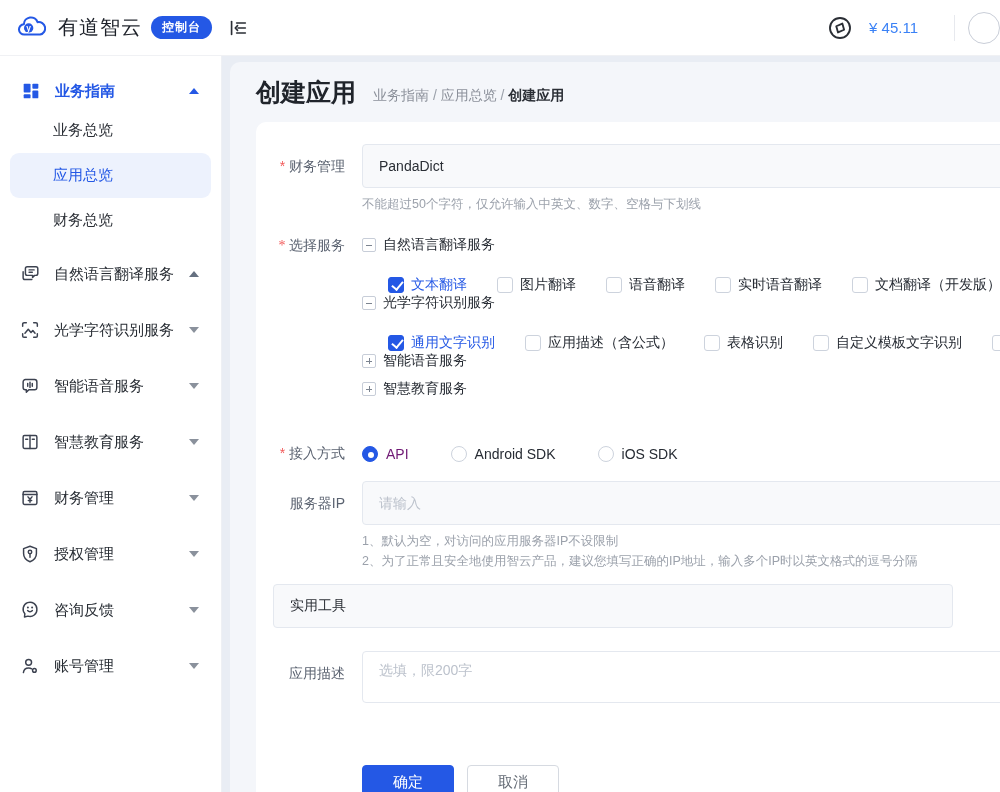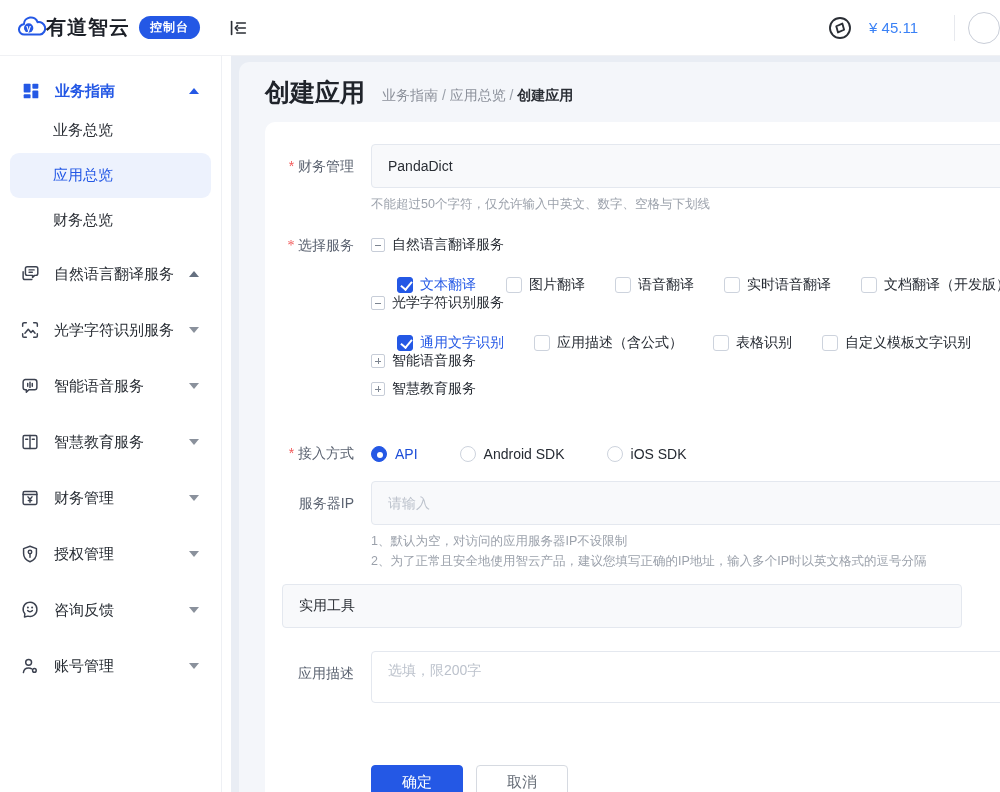--- a/index.html
+++ b/index.html
@@ -3,30 +3,30 @@
 <meta charset="utf-8">
 <style>
   * { margin:0; padding:0; box-sizing:border-box; }
   html,body { width:1000px; height:792px; }
   body { font-family:"Liberation Sans","DejaVu Sans",sans-serif; color:#262b33; background:#fff; }
   .app { position:relative; width:1000px; height:792px; overflow:hidden; display:flex; flex-direction:column; }
 
   
   .header { height:56px; flex:none; display:flex; align-items:center; background:#fff; border-bottom:1px solid #f0f1f4; }
   .logo-block { width:222px; flex:none; display:flex; align-items:center; padding-left:16px; }
-  .logo-text { font-size:20px; font-weight:bold; color:#1d2129; margin-left:0; letter-spacing:1px; }
+  .logo-text { font-size:20px; font-weight:normal; color:#1d2129; margin-left:12px; letter-spacing:1px; }
   .badge { margin-left:9px; background:#2458e5; color:#fff; font-size:12px; font-weight:bold; padding:3px 11px; border-radius:999px; letter-spacing:1px; }
   .collapse-btn { margin-left:5px; cursor:pointer; display:flex; align-items:center; }
   .header-right { margin-left:auto; display:flex; align-items:center; }
   .balance { font-size:15px; color:#3b82f6; margin-left:15px; }
   .hdr-divider { width:1px; height:26px; background:#e7e9ee; margin-left:36px; }
   .avatar-sliver { width:32px; height:32px; border-radius:50%; border:1.5px solid #c9ced8; margin-left:13px; flex:none; }
 
   
-  .body-row { flex:1; display:flex; min-height:0;gap:9px; }
+  .body-row { flex:1; display:flex; min-height:0; }
 
   
   .sidebar { width:222px; flex:none; background:#fff; border-right:1px solid #eef0f4; padding-top:18px; }
   .side-guide { height:34px; display:flex; align-items:center; padding:0 22px 0 20px; cursor:pointer; }
   .side-guide .g-label { margin-left:13px; font-size:15px; font-weight:bold; color:#2458e5; }
   .caret { width:0; height:0; margin-left:auto; }
   .caret-up-blue { border-left:5px solid transparent; border-right:5px solid transparent; border-bottom:6px solid #2458e5; }
   .caret-up-gray { border-left:5px solid transparent; border-right:5px solid transparent; border-bottom:6px solid #657080; }
   .caret-down-gray { border-left:5px solid transparent; border-right:5px solid transparent; border-top:6px solid #8a919c; }
   .sub-item { height:45px; display:flex; align-items:center; padding-left:53px; font-size:15px; color:#2a2e35; cursor:pointer; }
@@ -72,21 +72,21 @@
   .cb-label { margin-left:7px; font-size:14px; color:#262b33; white-space:nowrap; }
   .cb-label.sel { color:#2458e5; }
 
   
   .radio-row { display:flex; align-items:center; gap:42px; height:22px; margin-top:4px; }
   .radio-item { display:flex; align-items:center; cursor:pointer; }
   .radio { width:16px; height:16px; border-radius:50%; border:1px solid #cdd3dd; background:#fff; flex:none; }
   .radio.sel { background:#2458e5; border-color:#2458e5; position:relative; }
   .radio.sel::after { content:""; position:absolute; left:5px; top:5px; width:6px; height:6px; border-radius:50%; background:#fff; }
   .radio-label { margin-left:8px; font-size:14px; color:#262b33; }
-  .radio-label.sel { color:#1d4ed8; }
+  .radio-label.sel { color:#701a75; }
 
   .text-area { width:680px; height:52px; background:#fff; border:1px solid #e4e8ef; border-radius:4px; font-size:14px; color:#2a2e35; padding:10px 16px; font-family:inherit; resize:none; outline:none; }
 
   .btn-row { margin-left:106px; margin-top:58px; display:flex; gap:13px; }
   .btn { height:34px; width:92px; border-radius:4px; font-size:15px; font-family:inherit; cursor:pointer; }
   .btn-primary { background:#2458e5; border:1px solid #2458e5; color:#fff; }
   .btn-cancel { background:#fff; border:1px solid #d6dae1; color:#646b75; }
 
   
   .mb-21 { margin-bottom:21px; } .mb-34 { margin-bottom:34px; } .mb-16 { margin-bottom:16px; }

